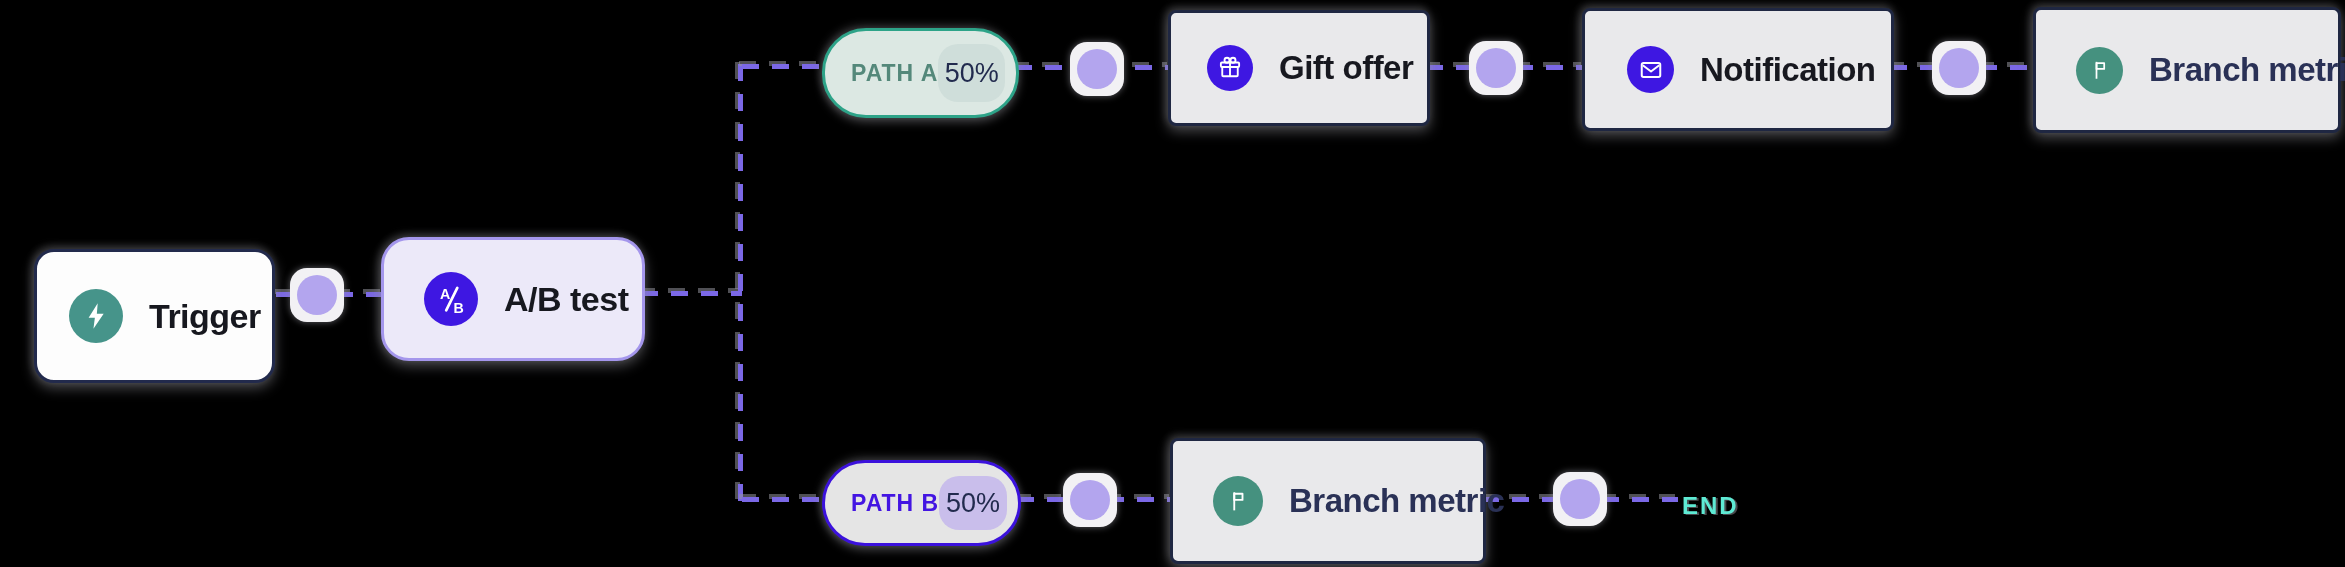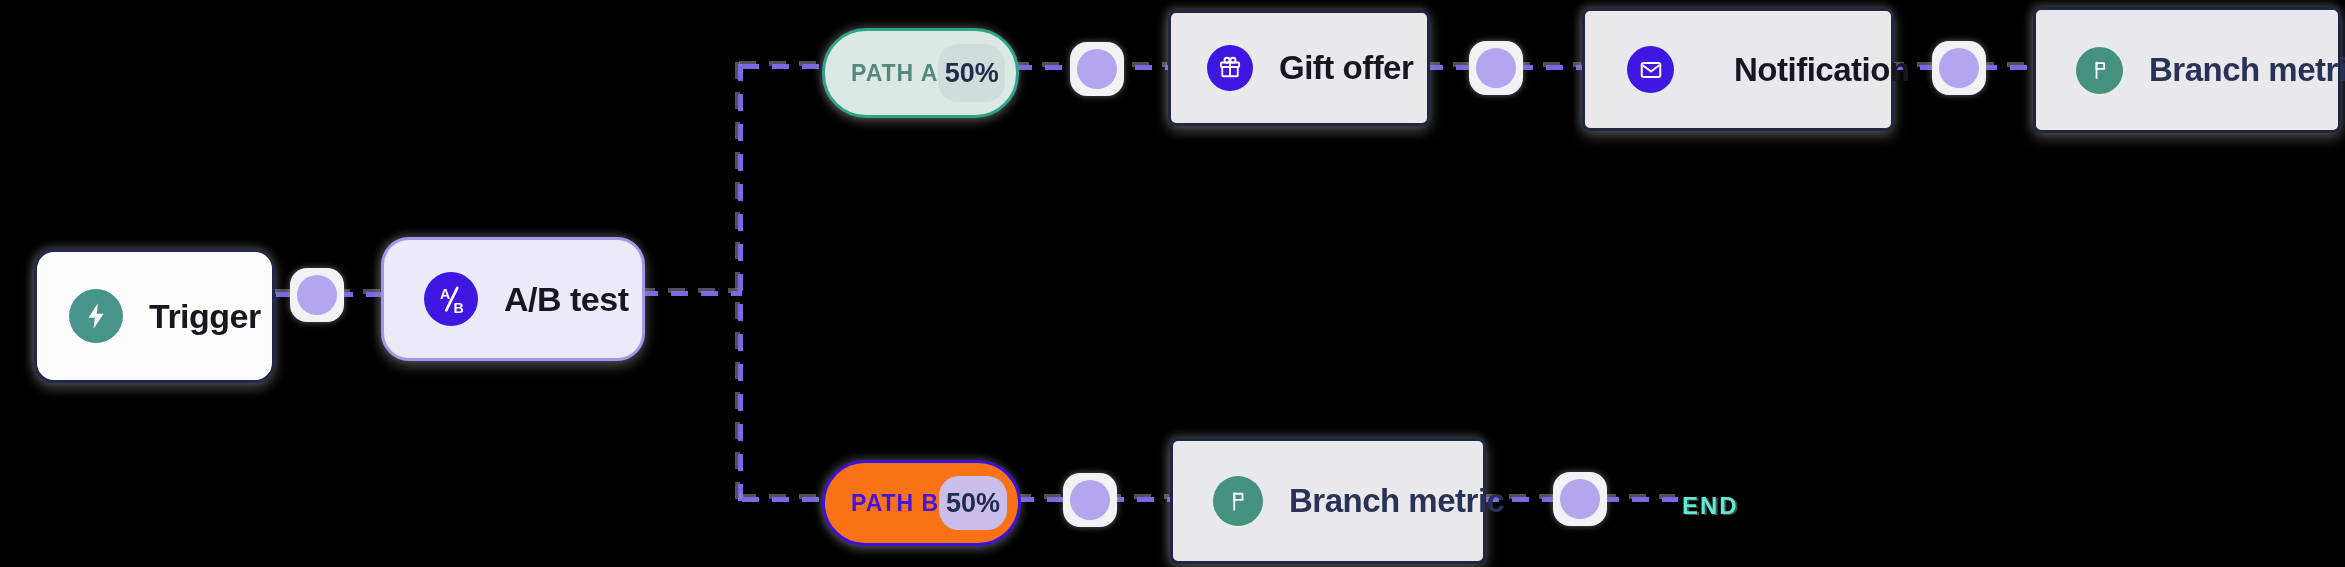--- a/index.html
+++ b/index.html
@@ -29,25 +29,25 @@
   .bg-teal{background:#46948a;}
   .bg-teal2{background:#45917f;}
   .bg-purple{background:#3e17e2;}
   .node-label{font-weight:800;font-size:34px;margin-left:26px;letter-spacing:-.5px;white-space:nowrap;}
   .lbl-dark{color:#17181f;}
   .lbl-navy{color:#2a3156;}
   
   .badge{position:absolute;display:flex;align-items:center;z-index:1;border-radius:44px;
     box-shadow:0 4px 10px rgba(148,148,156,.45),-2px -3px 8px rgba(148,148,156,.3);}
   .badge-a{background:#dce8e3;border:3px solid #2da388;}
-  .badge-b{background:#f97316;border:3px solid #3b11dc;}
+  .badge-b{background:#e5e5e5;border:3px solid #3b11dc;}
   .badge-label{font-size:23px;font-weight:800;letter-spacing:1px;margin-left:26px;white-space:nowrap;}
   .badge-a .badge-label{color:#54887a;}
   .badge-b .badge-label{color:#4315e2;}
-  .chip{border-radius:20px;font-weight:700;font-size:27px;color:#222b4e;
+  .chip{border-radius:20px;font-weight:400;font-size:27px;color:#222b4e;
     display:flex;align-items:center;justify-content:center;margin-left:auto;margin-right:11px;}
   .badge-a .chip{background:#cfdeda;width:84px;height:58px;}
   .badge-b .chip{background:#c9beeb;width:80px;height:54px;}
   
   .end-label{position:absolute;font-size:24px;font-weight:800;color:#5eead4;letter-spacing:2px;
     text-shadow:2px 1px 0 rgba(146,146,154,.5);z-index:1;}
   svg{display:block;}
 </style>
 </head>
 <body>
@@ -115,21 +115,21 @@
         <circle cx="9.6" cy="5.8" r="2"></circle>
           <circle cx="14.4" cy="5.8" r="2"></circle>
         <rect x="4.7" y="7.6" width="14.6" height="3.6" rx="0.8"></rect>
         <rect x="5.8" y="11.2" width="12.4" height="7.4" rx="0.8"></rect>
         <line x1="12" y1="7.6" x2="12" y2="18.6"></line>
       </svg>
     </span>
     <span class="node-label lbl-dark" style="font-size:33px;">Gift offer</span>
   </div>
 
-  <div class="node node-grey" style="left:1582px;top:8px;width:306px;height:117px;gap:34px;">
+  <div class="node node-grey" style="left:1582px;top:8px;width:306px;height:117px;">
     <span class="icon-circle bg-purple" style="width:47px;height:47px;margin-left:42px;">
       <svg width="30" height="30" viewBox="0 0 24 24" fill="none" stroke="#fff" stroke-width="1.6" stroke-linejoin="round">
         <rect x="4.6" y="6.4" width="14.8" height="11.2" rx="1.4"></rect>
         <path d="M5.4 8.2 L12 13.2 L18.6 8.2"></path>
       </svg>
     </span>
     <span class="node-label lbl-dark" style="font-size:33px;">Notification</span>
   </div>
 
   <div class="node node-grey" style="left:2033px;top:7px;width:302px;height:120px;">

